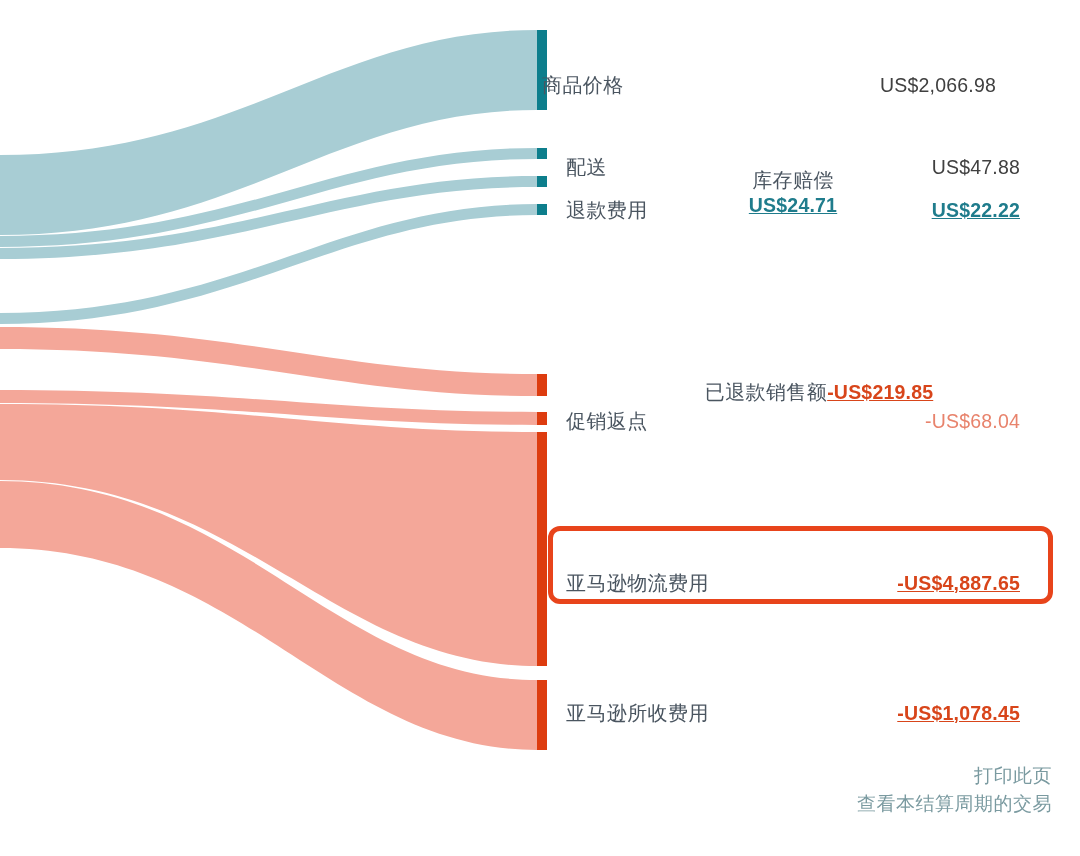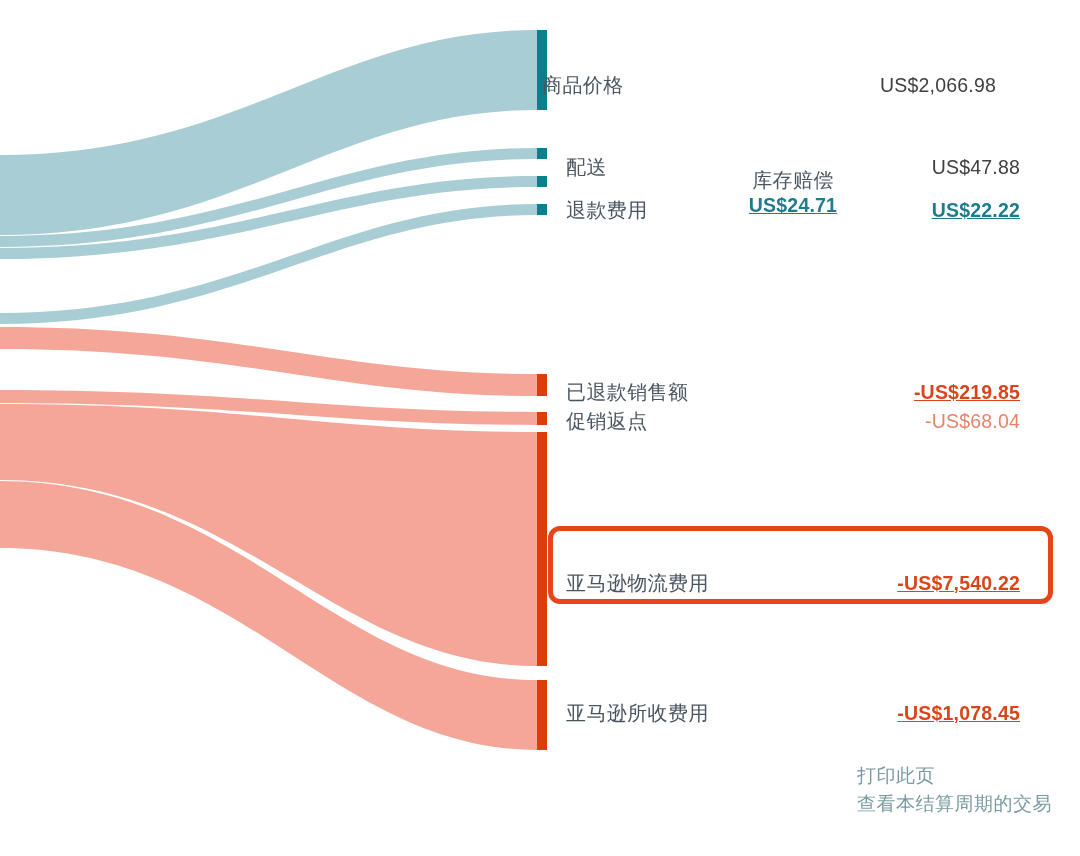--- a/index.html
+++ b/index.html
@@ -61,21 +61,21 @@
     height: 78px;
     border: 5px solid #e8441b;
     border-radius: 12px;
     background: transparent;
     box-sizing: border-box;
   }
   #footer {
     position: absolute;
     right: 28px;
     top: 762px;
-    text-align: left;
+    text-align: right;
     line-height: 1.45;
   }
   .footer-link {
     display: block;
     font-size: 19px;
     color: #7a9aa0;
     letter-spacing: 0.5px;
     cursor: pointer;
   }
 </style>
@@ -113,31 +113,31 @@
         <span class="row-value v-teal">US$47.88</span>
       </div>
       <div class="row" style="left: 566px; top: 167px; width: 454px; flex-direction: column;">
         <span class="row-label">库存赔偿</span>
         <span class="row-value v-teal-link">US$24.71</span>
       </div>
       <div class="row" style="left: 566px; top: 195px; width: 454px;">
         <span class="row-label">退款费用</span>
         <span class="row-value v-teal-link">US$22.22</span>
       </div>
-      <div class="row" style="left: 566px; top: 377px; width: 454px;">
+      <div class="row" style="left: 592px; top: 377px; width: 454px; justify-content: center;">
         <span class="row-label">已退款销售额</span>
         <span class="row-value v-red-link">-US$219.85</span>
       </div>
       <div class="row" style="left: 566px; top: 406px; width: 454px; text-align: center;">
         <span class="row-label">促销返点</span>
         <span class="row-value v-red">-US$68.04</span>
       </div>
       <div class="row" style="left: 566px; top: 543px; width: 454px; margin-top: 25px;">
         <span class="row-label">亚马逊物流费用</span>
-        <span class="row-value v-red-link">-US$7,540.22</span>
+        <span class="row-value v-red-link">-US$4,887.65</span>
       </div>
       <div class="row" style="left: 566px; top: 698px; width: 454px; align-items: center;">
         <span class="row-label">亚马逊所收费用</span>
         <span class="row-value v-red-link">-US$1,078.45</span>
       </div>
     </div>
 
   <div id="highlight-box" style="left: 548px; top: 526px; width: 505px; height: 78px; border-color: rgb(232, 68, 27);"></div>
 
   <div id="footer">

